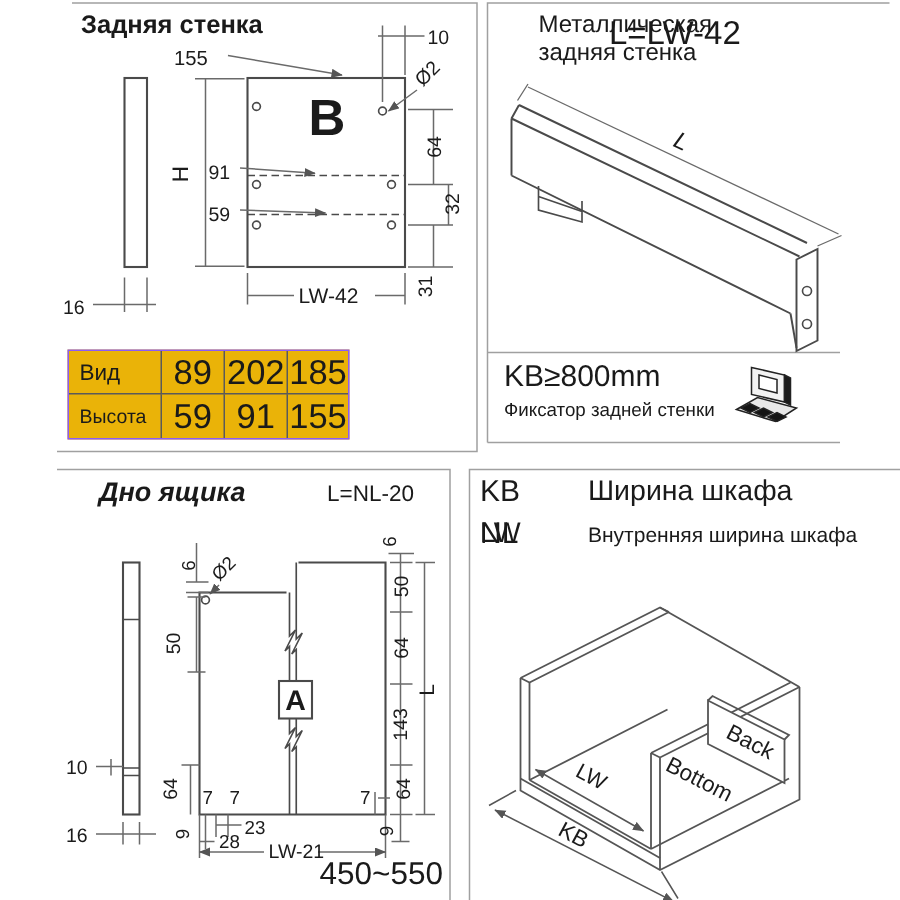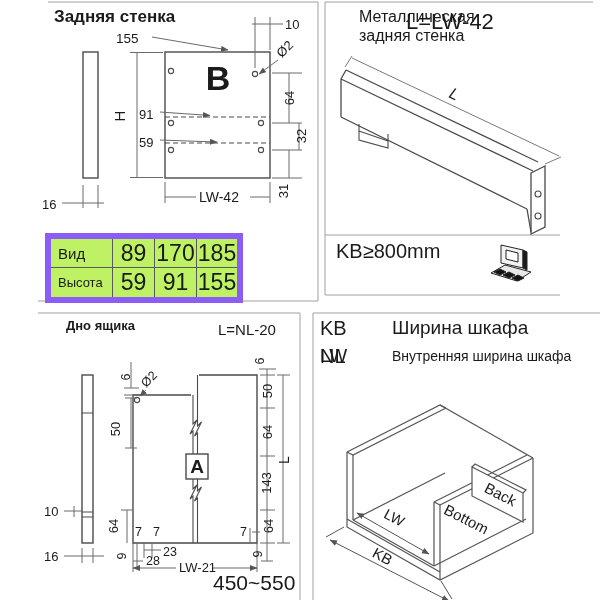--- a/index.html
+++ b/index.html
@@ -5,26 +5,26 @@
   html,body{margin:0;padding:0;background:#fff;}
   #page{position:relative;width:600px;height:600px;background:#fff;overflow:hidden;
         font-family:"Liberation Sans",sans-serif;color:#1a1a1a;}
   #page svg{position:absolute;left:0;top:0;}
   .abs{position:absolute;white-space:nowrap;}
   .tl-title{left:54px;top:7px;font-size:17px;font-weight:bold;line-height:1.18;}
   .tr-title{left:359px;top:7px;font-size:16px;font-weight:normal;line-height:1.2;}
   .tr-formula{left:406px;top:9px;font-size:22px;}
   .kb-note{left:336px;top:240px;font-size:20px;}
   .fix-note{left:336px;top:266px;font-size:12.5px;}
-  .bl-title{left:66px;top:318px;font-size:13px;font-weight:bold;}
+  .bl-title{left:66px;top:318px;font-size:18px;font-weight:bold;font-style:italic;}
   .bl-formula{left:218px;top:321px;font-size:15px;}
   .range-left{left:90px;top:571px;font-size:21px;}
   .range-right{left:213px;top:571px;font-size:21px;}
   
-  .spec-table{position:absolute;left:45px;top:233px;border:6px solid #8b5cf6;background:#bef264;
+  .spec-table{position:absolute;left:45px;top:233px;border:1px solid #8b5cf6;background:#eab308;
               display:grid;grid-template-columns:62px 42px 42px 40px;grid-auto-rows:29px;}
   .spec-table .cell{border-right:1px solid #5a5a5a;border-bottom:1px solid #5a5a5a;
                     display:flex;align-items:center;justify-content:center;font-size:23px;}
   .spec-table .cell:nth-child(4n){border-right:none;}
   .spec-table .cell:nth-child(n+5){border-bottom:none;}
   .spec-table .lab{justify-content:flex-start;padding-left:7px;font-size:15px;}
   .spec-table .lab2{font-size:13px;}
   
   .legend-row{position:absolute;left:320px;display:flex;}
   .legend-row .abbr{width:72px;font-size:20px;}
@@ -196,34 +196,35 @@
     </g>
   </svg>
 
   <div class="abs tl-title">
     <div>Задняя стенка</div>
   </div>
 
   <div class="spec-table">
     <div class="cell lab">Вид</div>
     <div class="cell">89</div>
-    <div class="cell">170</div>
+    <div class="cell">202</div>
     <div class="cell">185</div>
     <div class="cell lab lab2">Высота</div>
     <div class="cell">59</div>
     <div class="cell">91</div>
     <div class="cell">155</div>
   </div>
 
   <div class="abs tr-title">
     <div>Металлическая</div>
     <div>задняя стенка</div>
   </div>
   <div class="abs tr-formula">L=LW-42</div>
   <div class="abs kb-note">KB≥800mm</div>
+  <div class="abs fix-note">Фиксатор задней стенки</div>
 
   <div class="abs bl-title">Дно ящика</div>
   <div class="abs bl-formula">L=NL-20</div>
   <div class="abs range-right">450~550</div>
 
   <div class="legend-row lr1">
     <span class="abbr">KB</span>
     <span>Ширина шкафа</span>
   </div>
   <div class="legend-row lr2">

